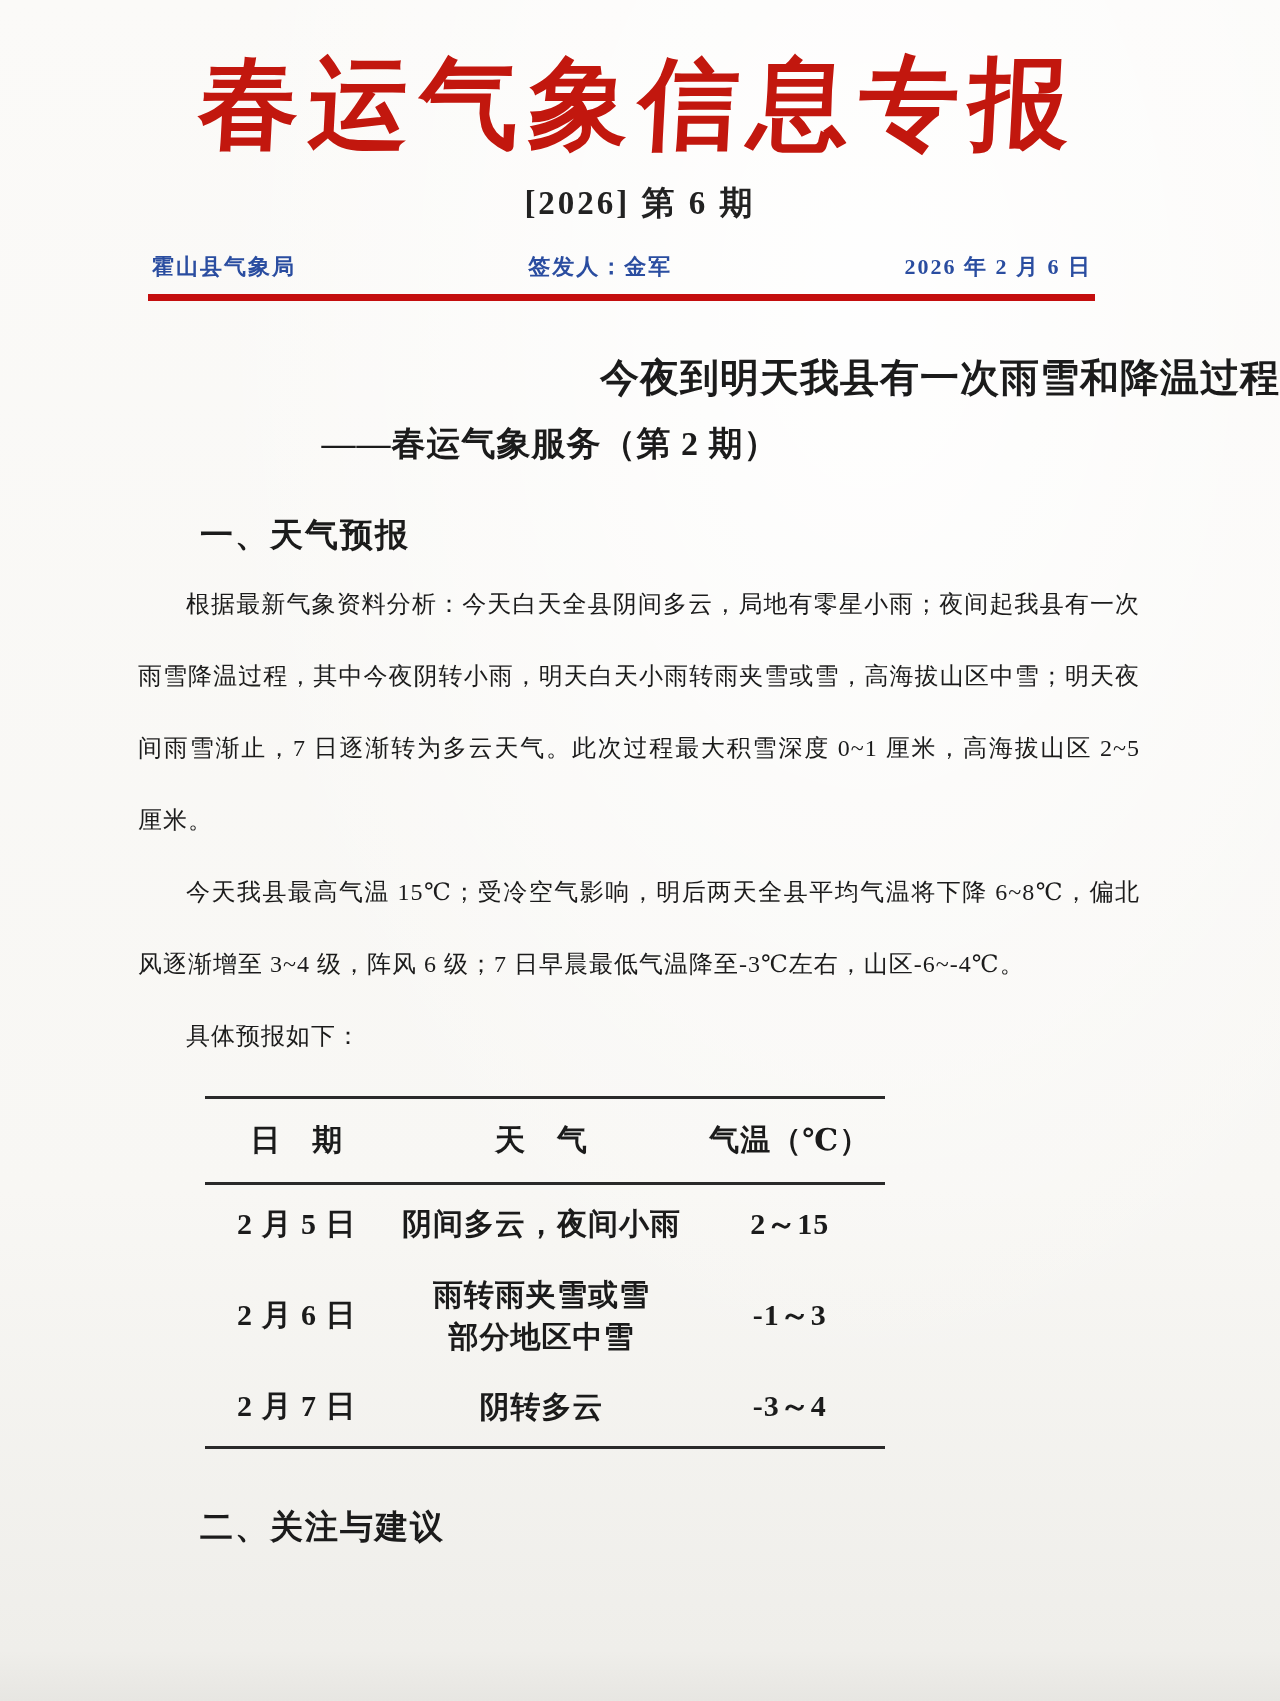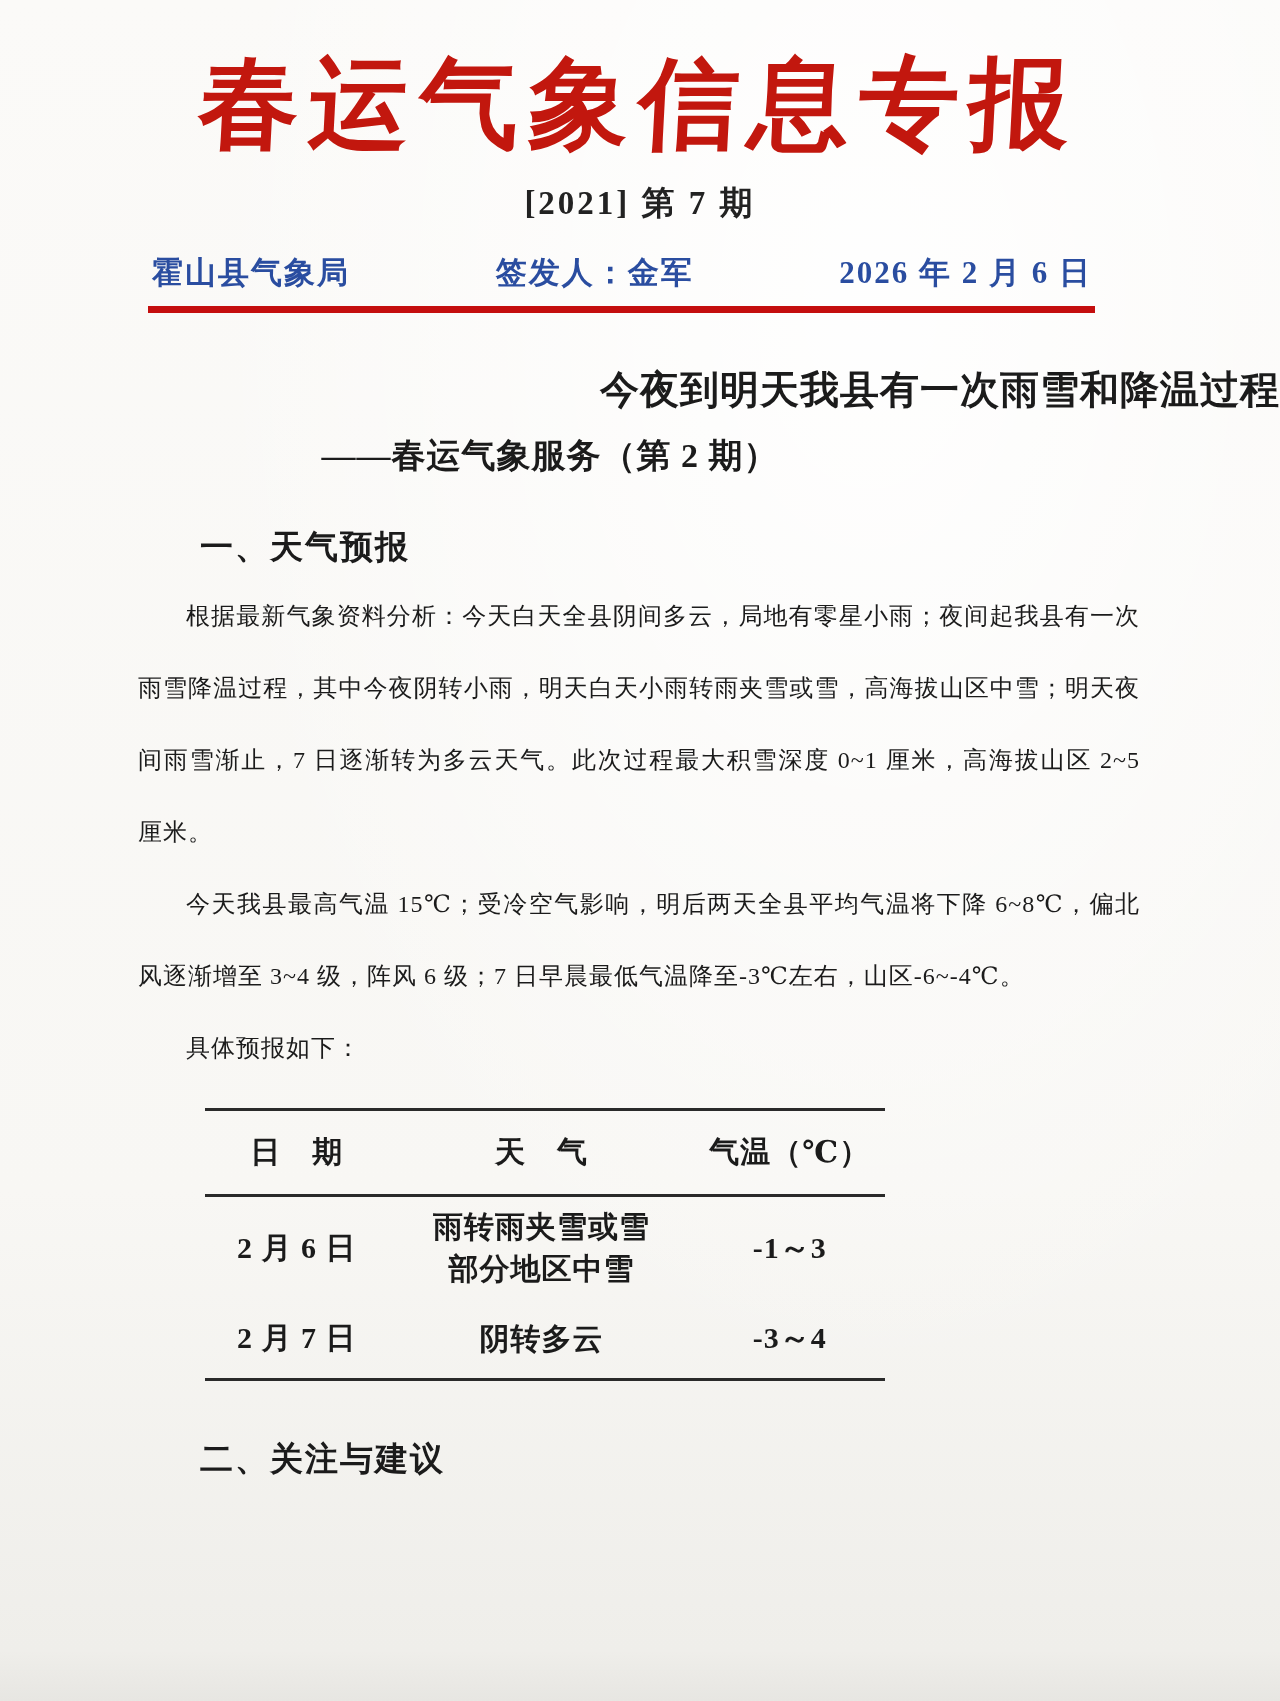--- a/index.html
+++ b/index.html
@@ -40,21 +40,21 @@
     font-size: 33px;
     font-weight: bold;
     letter-spacing: 3px;
     color: #222;
   }
   .issuer-row {
     display: flex;
     justify-content: space-between;
     align-items: baseline;
     margin: 26px 188px 0 152px;
-    font-size: 31px;
+    font-size: 22px;
     font-weight: bold;
     letter-spacing: 2px;
   }
   .red-rule {
     height: 7px;
     margin: 12px 185px 0 148px;
   }
 
   
   .headline {
@@ -132,21 +132,21 @@
   .weather-line { display: block; line-height: 1.4; }
   .weather-line:empty { display: none; }
 </style>
 </head>
 <body>
 
 <div class="page">
 
   <div class="masthead-title" style="color:#c2170e;">春运气象信息专报</div>
 
-  <div class="issue-line">[2021] 第 7 期</div>
+  <div class="issue-line">[2026] 第 6 期</div>
 
   <div class="issuer-row" style="color:#2a4da0;">
     <span>霍山县气象局</span>
     <span>签发人：金军</span>
     <span>2026 年 2 月 6 日</span>
   </div>
 
   <div class="red-rule" style="background:#c40e0e;"></div>
 
   <div class="headline">今夜到明天我县有一次雨雪和降温过程</div>
@@ -163,20 +163,27 @@
 
   <table class="forecast-table">
     <thead>
       <tr>
         <th class="col-date">日　期</th>
         <th class="col-weather">天　气</th>
         <th class="col-temp">气温（℃）</th>
       </tr>
     </thead>
     <tbody>
+      <tr>
+        <td>2 月 5 日</td>
+        <td>
+          <span class="weather-line">阴间多云，夜间小雨</span>
+        </td>
+        <td>2～15</td>
+      </tr>
       <tr class="two-line">
         <td>2 月 6 日</td>
         <td>
           <span class="weather-line">雨转雨夹雪或雪</span>
           <span class="weather-line">部分地区中雪</span>
         </td>
         <td>-1～3</td>
       </tr>
       <tr>
         <td>2 月 7 日</td>

